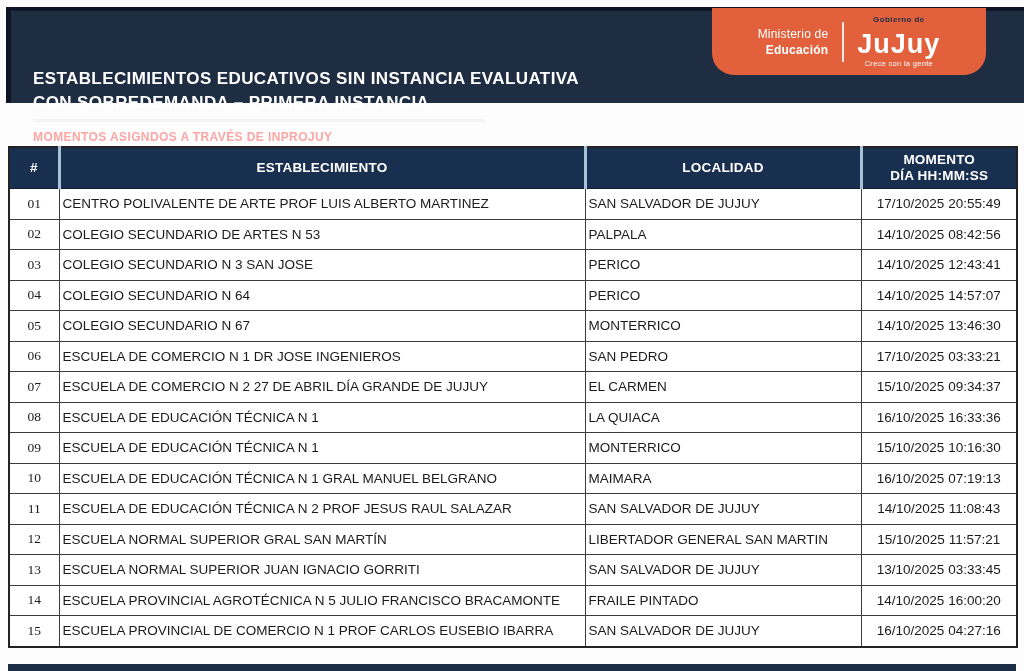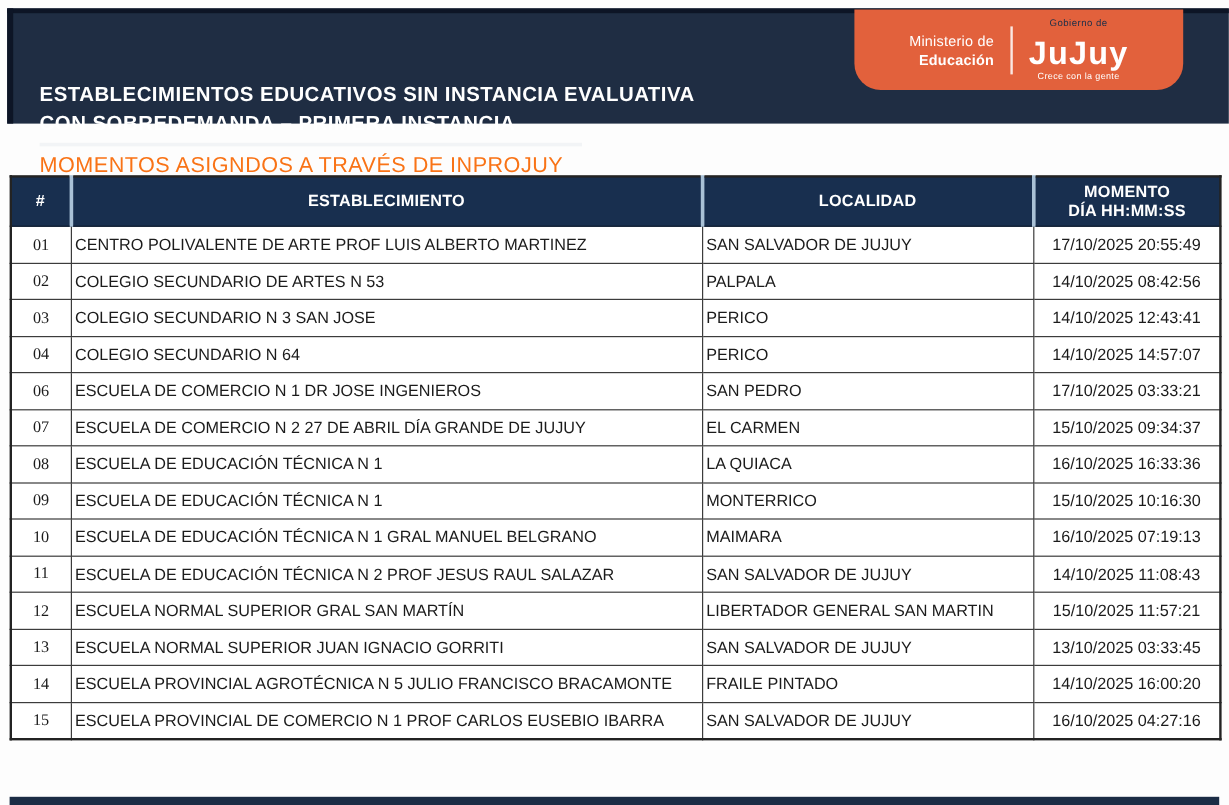--- a/index.html
+++ b/index.html
@@ -14,34 +14,34 @@
     position:absolute;left:6px;top:7px;width:1018px;height:96px;
     background:#1f2d43;border-top:4px solid #0d1526;border-left:5px solid #0d1526;
     box-sizing:border-box;
   }
   .band-text{padding:8px 0 0 22px;color:#ffffff;margin-top:48px;}
   .band-title{
     font-size:17px;font-weight:bold;letter-spacing:.4px;line-height:24px;white-space:nowrap;
   }
   .band-underline{width:452px;height:2.5px;background:#f2f4f6;margin:4px 0 4px 0;}
   .band-subtitle{
-    font-size:18px;font-weight:normal;letter-spacing:.4px;line-height:22px;white-space:nowrap;color:#f97316;
+    font-size:12px;font-weight:bold;letter-spacing:.4px;line-height:22px;white-space:nowrap;color:#fca5a5;
   }
 
   
   .logo-plate{
     position:absolute;left:712px;top:8px;width:274px;height:67px;
     background:#e2613c;border-radius:0 0 22px 22px;
     display:flex;align-items:center;justify-content:center;z-index:5;
   }
   .ministry{color:#ffffff;text-align:right;font-size:12px;line-height:16px;letter-spacing:.2px;}
   .ministry .b{font-weight:bold;}
   .logo-divider{width:2px;height:40px;background:rgba(255,255,255,.85);margin:0 13px 0 14px;}
   .gov{display:flex;flex-direction:column;align-items:center;line-height:1;}
-  .gov-top{font-size:8px;font-weight:normal;color:#203049;letter-spacing:.4px;margin-bottom:5px;}
+  .gov-top{font-size:8px;font-weight:bold;color:#203049;letter-spacing:.4px;margin-bottom:5px;}
   .gov-name{font-size:27px;font-weight:bold;color:#ffffff;letter-spacing:1px;margin:2px 0 2px 0;}
   .gov-tag{font-size:7.5px;color:#ffffff;letter-spacing:.3px;}
 
   
   .tbl-wrap{position:absolute;left:8px;top:146px;width:1008px;}
   table{border-collapse:collapse;width:1008px;table-layout:fixed;}
   col.c-num{width:50px;}
   col.c-est{width:526px;}
   col.c-loc{width:276px;}
   col.c-mom{width:156px;}
@@ -131,20 +131,26 @@
           <td class="mom">14/10/2025 12:43:41</td>
         </tr>
 
         <tr>
           <td class="num">04</td>
           <td class="est">COLEGIO SECUNDARIO N 64</td>
           <td class="loc">PERICO</td>
           <td class="mom">14/10/2025 14:57:07</td>
         </tr>
 
+        <tr>
+          <td class="num">05</td>
+          <td class="est">COLEGIO SECUNDARIO N 67</td>
+          <td class="loc">MONTERRICO</td>
+          <td class="mom">14/10/2025 13:46:30</td>
+        </tr>
 
         <tr>
           <td class="num">06</td>
           <td class="est">ESCUELA DE COMERCIO N 1 DR JOSE INGENIEROS</td>
           <td class="loc">SAN PEDRO</td>
           <td class="mom">17/10/2025 03:33:21</td>
         </tr>
 
         <tr>
           <td class="num">07</td>

